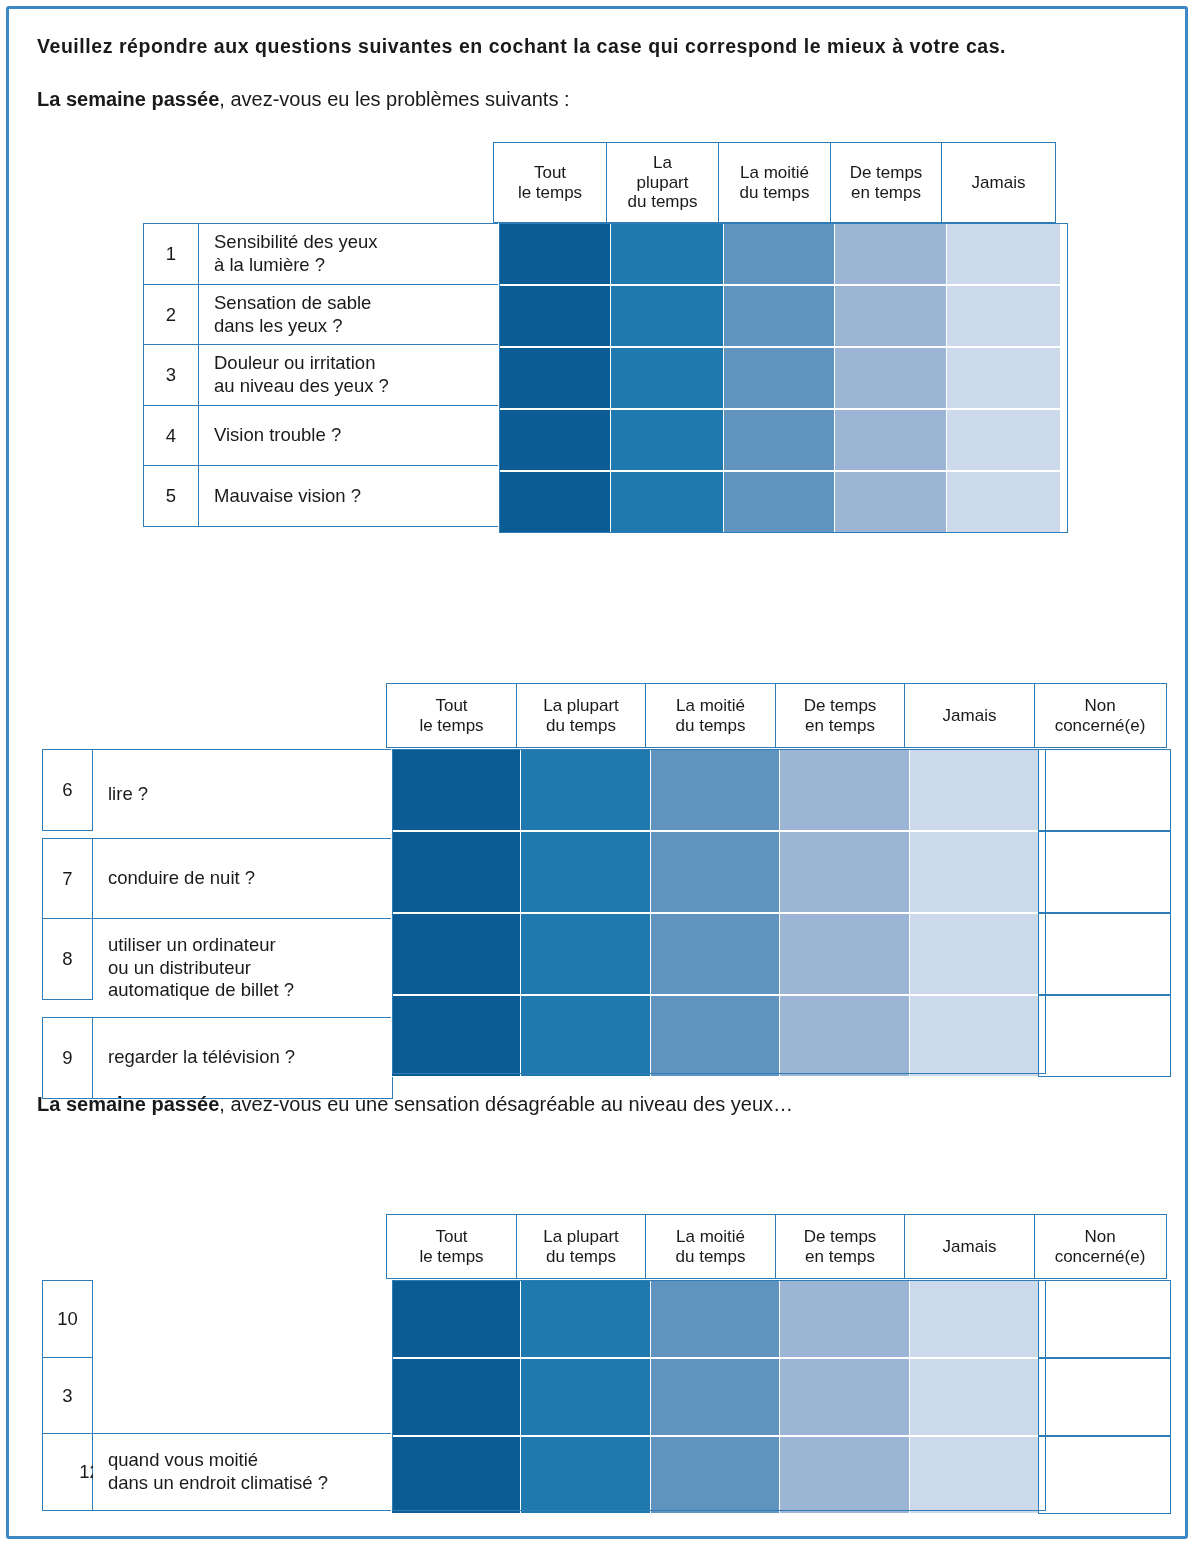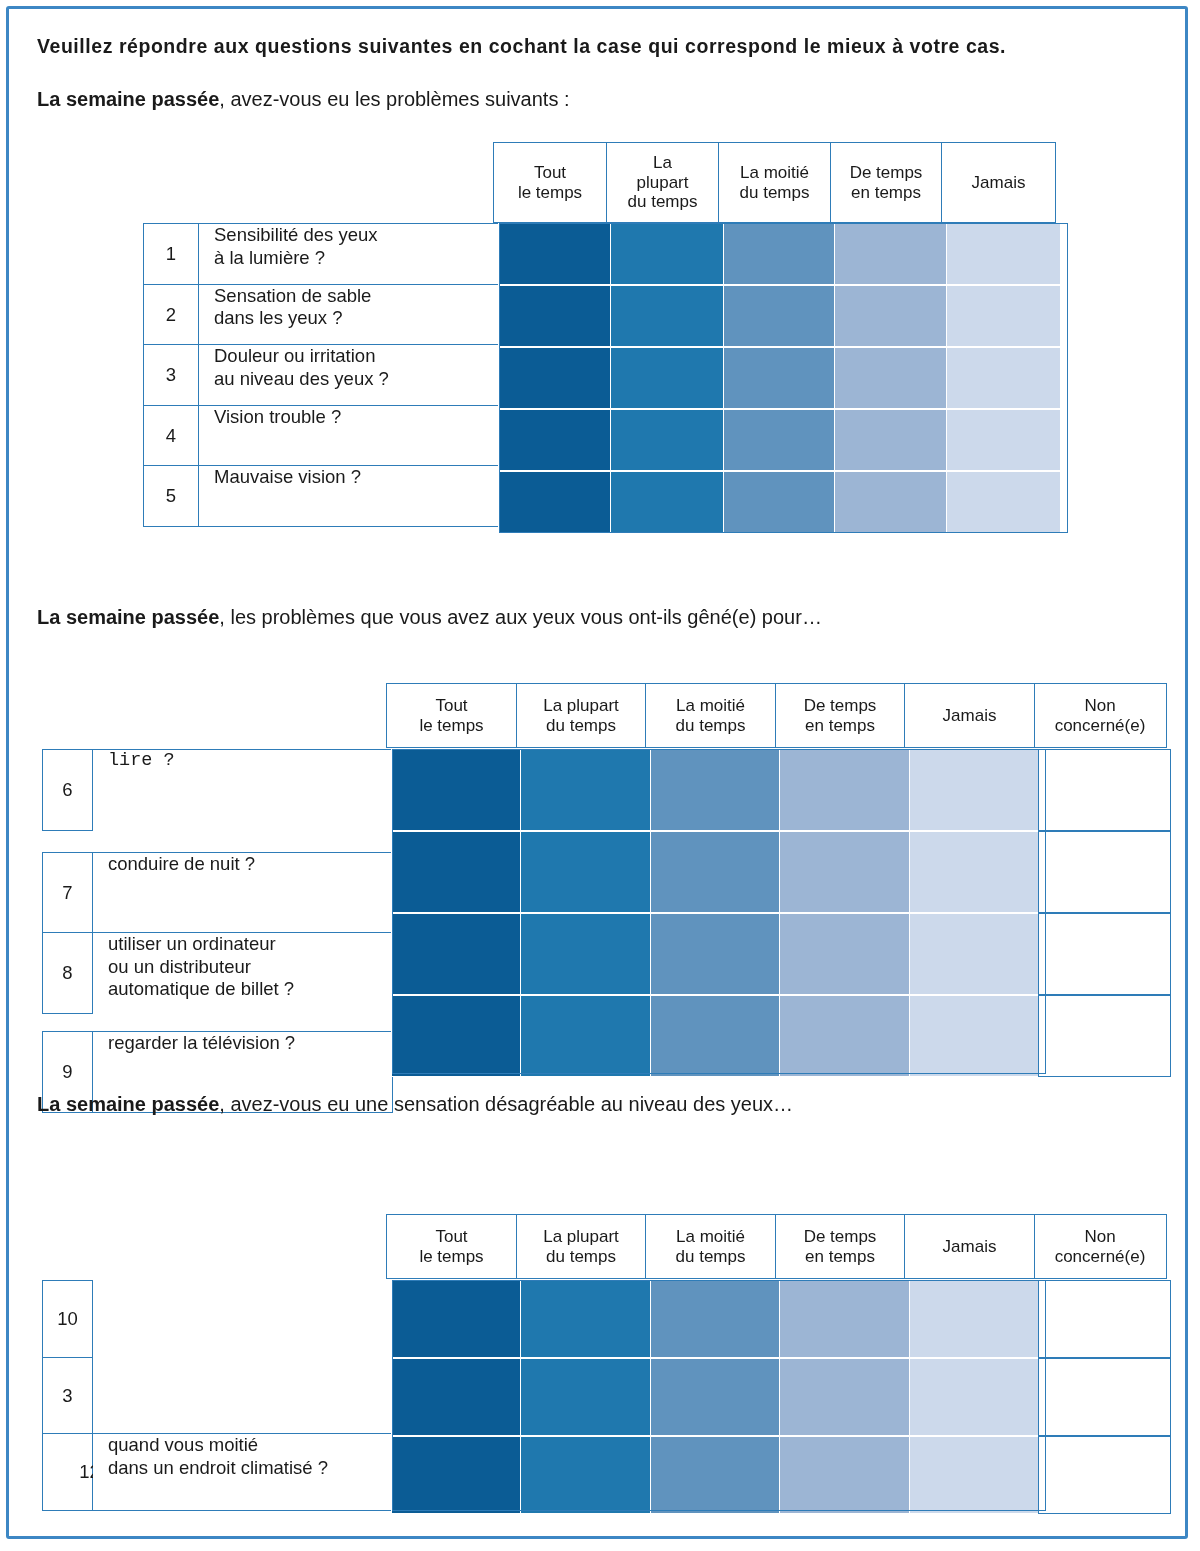--- a/index.html
+++ b/index.html
@@ -103,20 +103,21 @@
     justify-content: center;
     font-size: 18.5px;
     color: #1a1a1a;
   }
   .label-cell {
     box-sizing: border-box;
     border: 1.5px solid #2e7cb8;
     border-left: none;
     background: #ffffff;
     display: flex;
+    align-items: center;
     padding-left: 15px;
     font-size: 18.5px;
     line-height: 1.22;
     color: #1a1a1a;
   }
   .ans-cell {
     box-sizing: border-box;
     border: 1.5px solid #ffffff;
     margin-left: -1.5px;
   }
@@ -262,23 +263,20 @@
         <div class="ans-cell" style="width:114px;height:62px;background:#0B5C95;"></div>
         <div class="ans-cell" style="width:114px;height:62px;background:#1F78AE;"></div>
         <div class="ans-cell" style="width:113px;height:62px;background:#6093BE;"></div>
         <div class="ans-cell" style="width:113px;height:62px;background:#9CB5D4;"></div>
         <div class="ans-cell" style="width:115px;height:62px;background:#CCD9EB;"></div>
       </div>
     </div>
     <div class="ans-outline" style="left:490px; top:214px; width:569px; height:310px;"></div>
   </div>
 
-  <div class="prompt" style="top:597px;">
-    <span class="lead">La semaine passée</span><span class="rest">, les problèmes que vous avez aux yeux vous ont-ils gêné(e) pour…</span>
-  </div>
 
   <div class="qtable" id="table-2">
 
     <div class="thead-row" style="left:377px; top:674px;">
       <div class="th" style="width:131px;height:65px;">
         <div>
           <div>Tout</div>
           <div>le temps</div>
         </div>
       </div>
@@ -309,21 +307,21 @@
         <div>
           <div>Non</div>
           <div>concerné(e)</div>
         </div>
       </div>
     </div>
 
     <div class="body-block" style="left:33px; top:740px; width:351px;">
       <div class="qrow">
         <div class="num-cell" style="width:51px;height:82px;">6</div>
-        <div class="label-cell" style="width:300px;height:104px;font-family:Liberation Mono, monospace;">
+        <div class="label-cell" style="width:300px;height:90px;">
           <div>
                 <div>lire ?</div>
               </div>
         </div>
       </div>
       <div class="qrow">
         <div class="num-cell" style="width:51px;height:82px;">7</div>
         <div class="label-cell" style="width:300px;height:82px;">
           <div>
                 <div>conduire de nuit ?</div>

